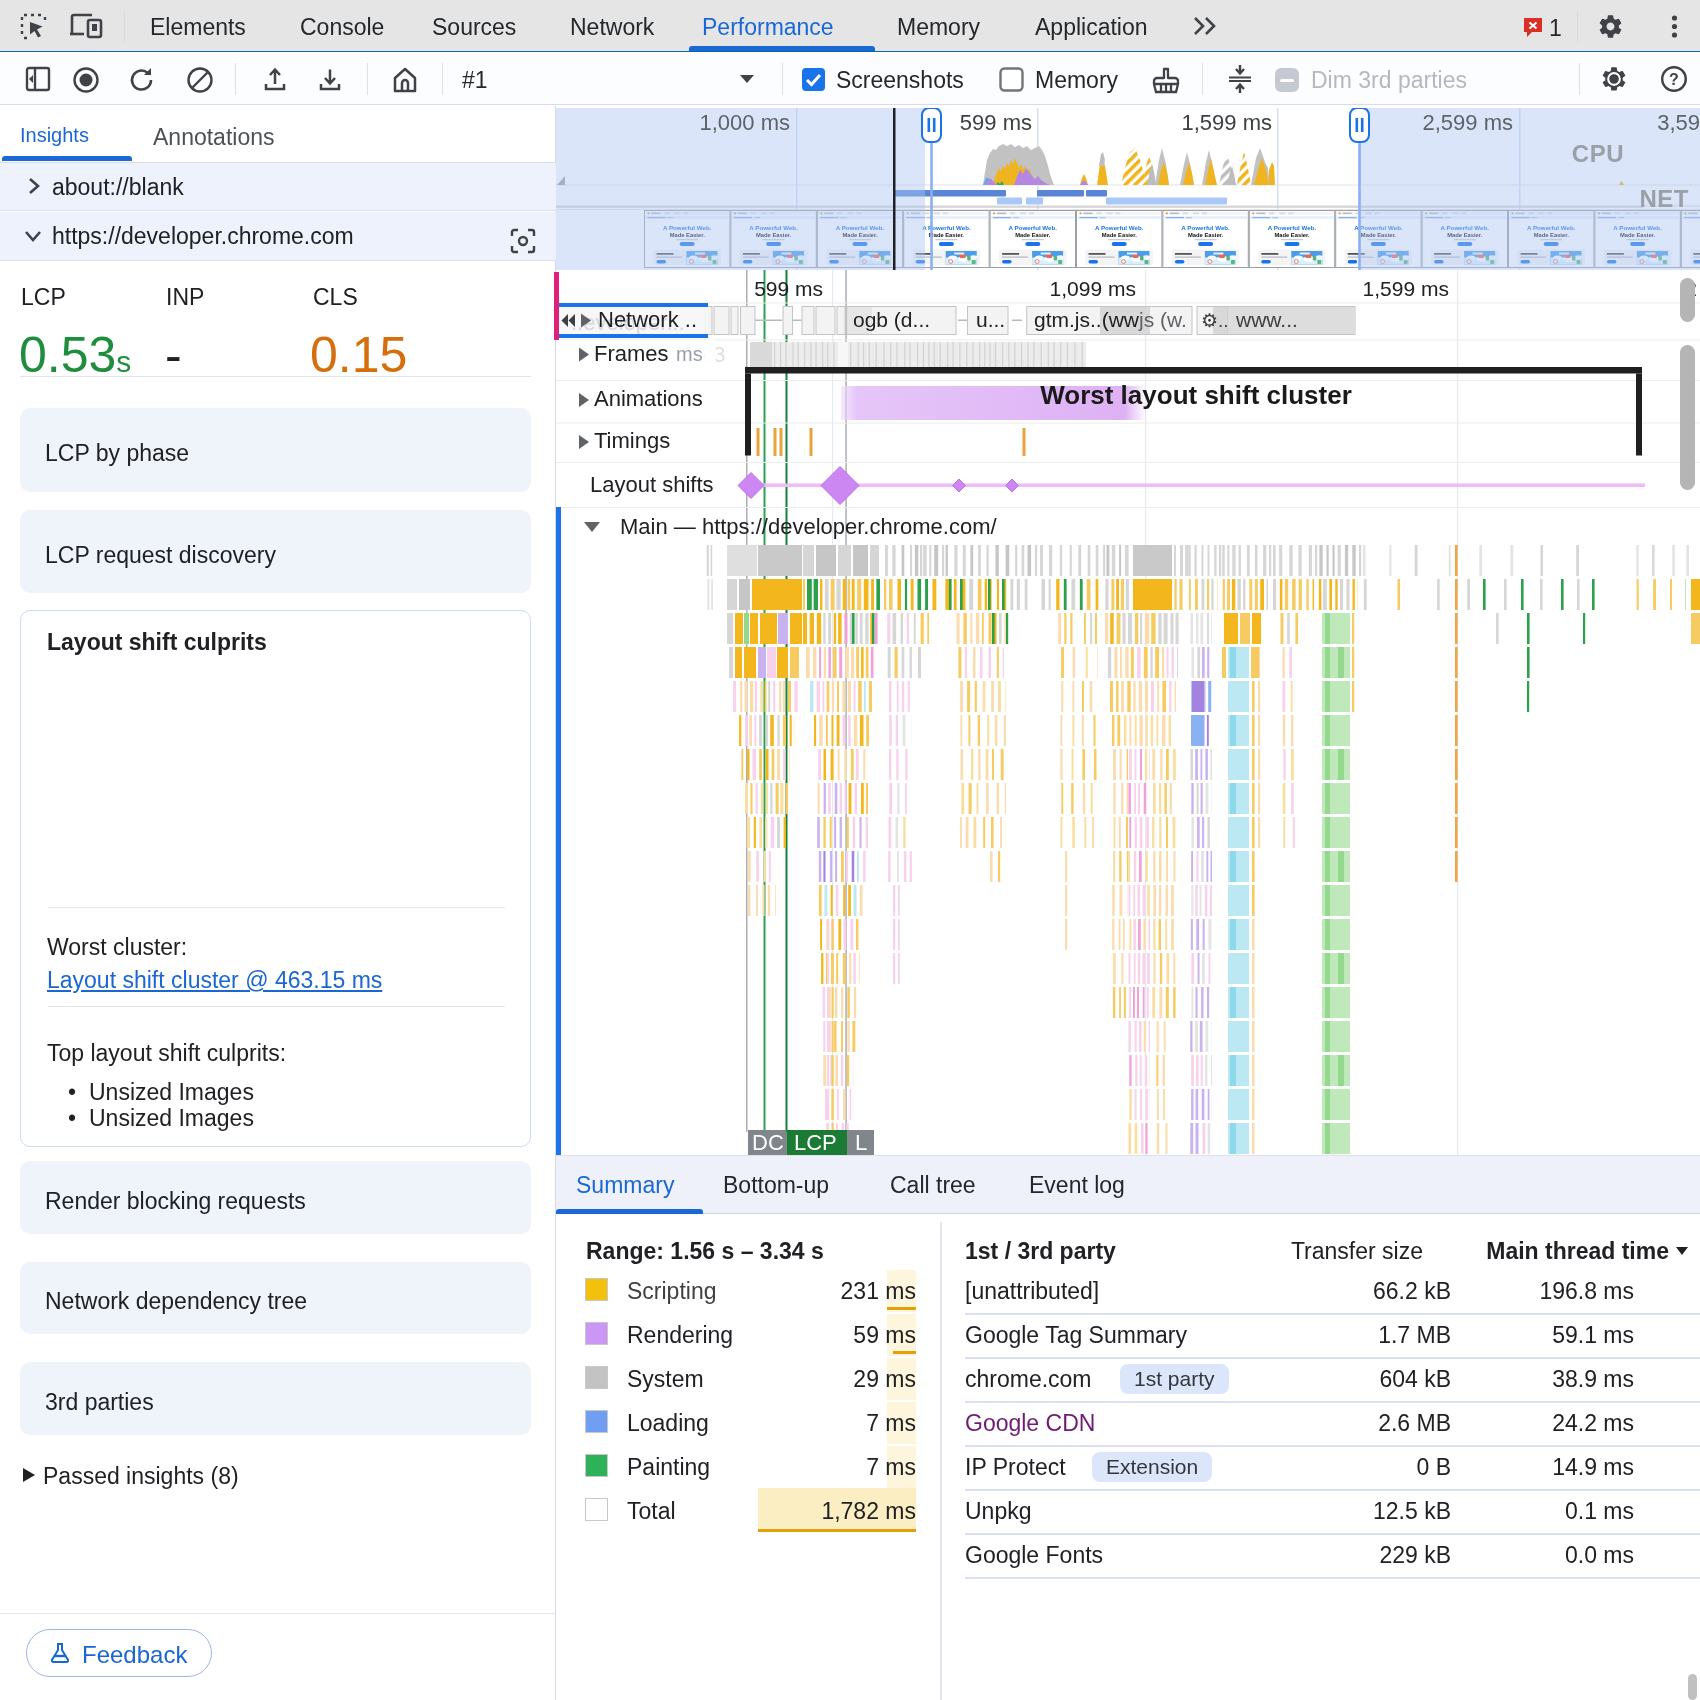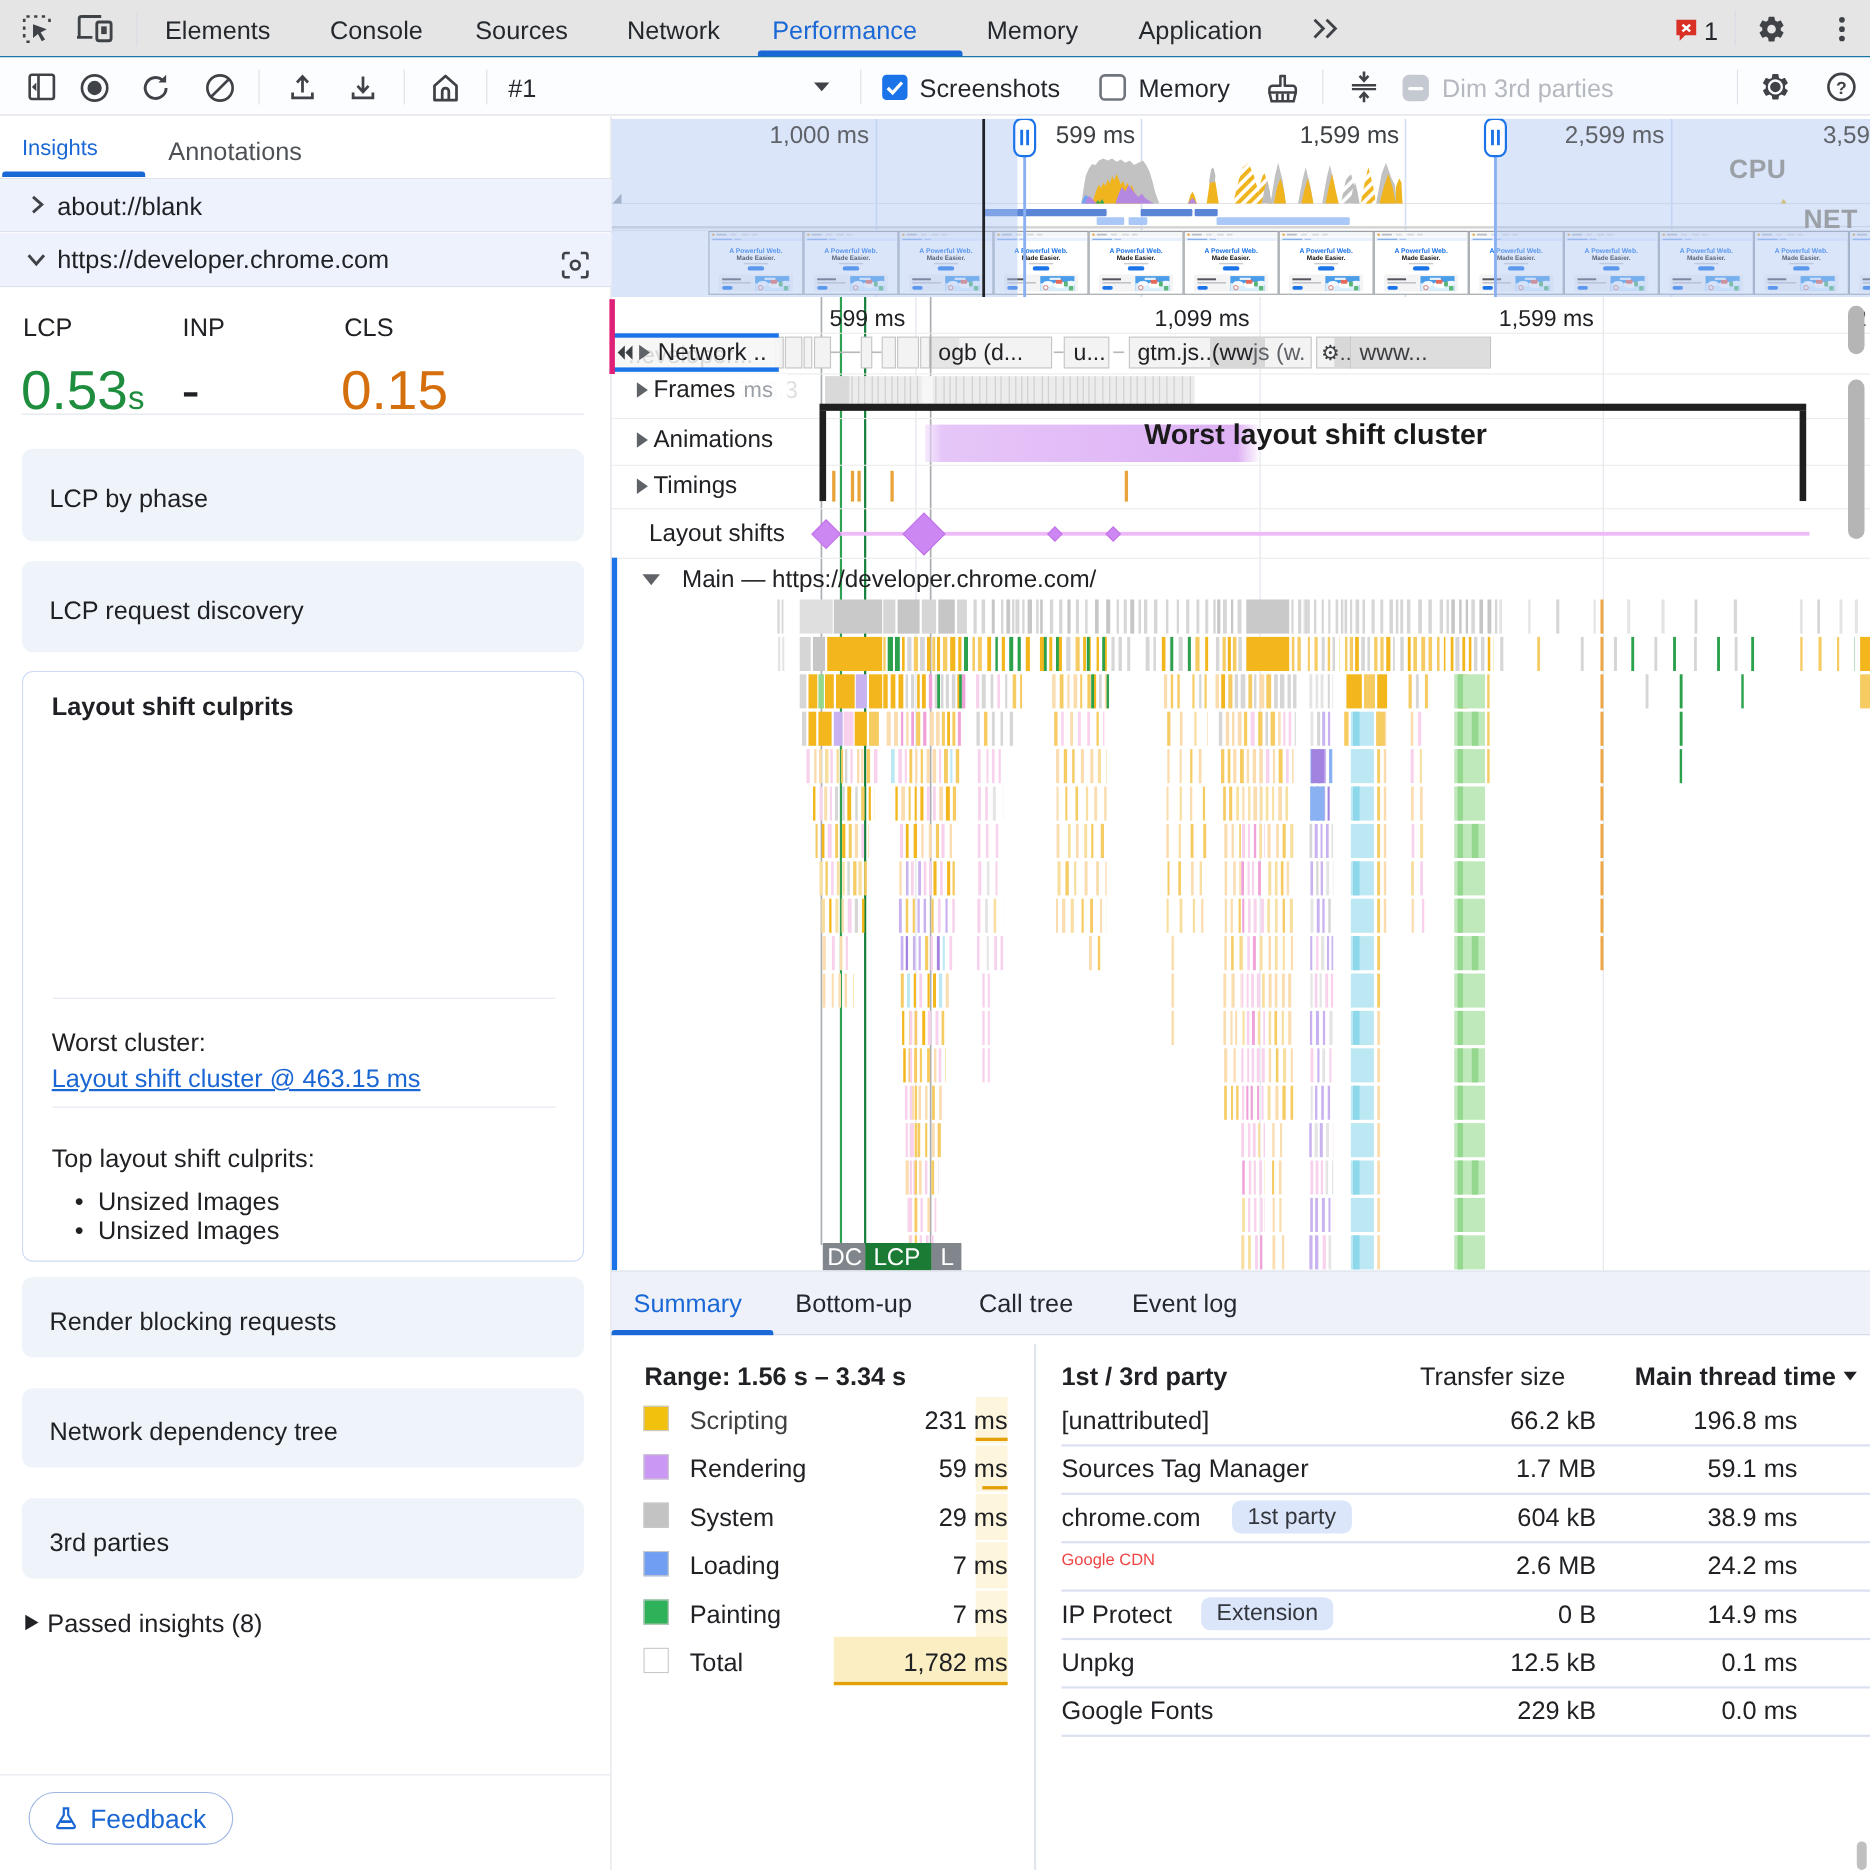--- a/index.html
+++ b/index.html
@@ -1801,30 +1801,30 @@
 <div class="abs" style="left:409px;top:24px;font-size:23px;font-weight:bold;color:#202124">1st / 3rd party</div>
 <div class="abs" style="left:867px;top:24px;font-size:23px;font-weight:normal;color:#202124;transform:translateX(-100%);white-space:nowrap">Transfer size</div>
 <div class="abs" style="left:1113px;top:24px;font-size:23px;font-weight:bold;color:#202124;transform:translateX(-100%);white-space:nowrap">Main thread time</div>
 <svg class="abs" style="left:1118px;top:31px" width="16" height="12" viewBox="0 0 16 12">
         <path d="M2,2 L8,10 14,2 Z" fill="#202124"></path>
       </svg>
 <div class="abs" style="left:409px;top:64px;font-size:23px;color:#202124">[unattributed]</div>
 <div class="abs" style="left:895px;top:64px;font-size:23px;color:#202124;transform:translateX(-100%);white-space:nowrap">66.2 kB</div>
 <div class="abs" style="left:1078px;top:64px;font-size:23px;color:#202124;transform:translateX(-100%);white-space:nowrap">196.8 ms</div>
 <div class="abs" style="left:409px;top:99px;width:735px;height:1.5px;background:#dbe1f2"></div>
-<div class="abs" style="left:409px;top:108px;font-size:23px;color:#202124">Sources Tag Manager</div>
+<div class="abs" style="left:409px;top:108px;font-size:23px;color:#202124">Google Tag Summary</div>
 <div class="abs" style="left:895px;top:108px;font-size:23px;color:#202124;transform:translateX(-100%);white-space:nowrap">1.7 MB</div>
 <div class="abs" style="left:1078px;top:108px;font-size:23px;color:#202124;transform:translateX(-100%);white-space:nowrap">59.1 ms</div>
 <div class="abs" style="left:409px;top:143px;width:735px;height:1.5px;background:#dbe1f2"></div>
 <div class="abs" style="left:409px;top:152px;font-size:23px;color:#202124">chrome.com</div>
 <div class="abs" style="left:564px;top:150px;height:30px;padding:0 14px;background:#dce6fb;border-radius:8px;font-size:21px;color:#33373d;line-height:30px;display:inline-block">1st party</div>
 <div class="abs" style="left:895px;top:152px;font-size:23px;color:#202124;transform:translateX(-100%);white-space:nowrap">604 kB</div>
 <div class="abs" style="left:1078px;top:152px;font-size:23px;color:#202124;transform:translateX(-100%);white-space:nowrap">38.9 ms</div>
 <div class="abs" style="left:409px;top:187px;width:735px;height:1.5px;background:#dbe1f2"></div>
-<div class="abs" style="left:409px;top:196px;font-size:15px;color:#ef4444">Google CDN</div>
+<div class="abs" style="left:409px;top:196px;font-size:23px;color:#701a75">Google CDN</div>
 <div class="abs" style="left:895px;top:196px;font-size:23px;color:#202124;transform:translateX(-100%);white-space:nowrap">2.6 MB</div>
 <div class="abs" style="left:1078px;top:196px;font-size:23px;color:#202124;transform:translateX(-100%);white-space:nowrap">24.2 ms</div>
 <div class="abs" style="left:409px;top:231px;width:735px;height:1.5px;background:#dbe1f2"></div>
 <div class="abs" style="left:409px;top:240px;font-size:23px;color:#202124">IP Protect</div>
 <div class="abs" style="left:536px;top:238px;height:30px;padding:0 14px;background:#dce6fb;border-radius:8px;font-size:21px;color:#33373d;line-height:30px;display:inline-block">Extension</div>
 <div class="abs" style="left:895px;top:240px;font-size:23px;color:#202124;transform:translateX(-100%);white-space:nowrap">0 B</div>
 <div class="abs" style="left:1078px;top:240px;font-size:23px;color:#202124;transform:translateX(-100%);white-space:nowrap">14.9 ms</div>
 <div class="abs" style="left:409px;top:275px;width:735px;height:1.5px;background:#dbe1f2"></div>
 <div class="abs" style="left:409px;top:284px;font-size:23px;color:#202124">Unpkg</div>
 <div class="abs" style="left:895px;top:284px;font-size:23px;color:#202124;transform:translateX(-100%);white-space:nowrap">12.5 kB</div>

